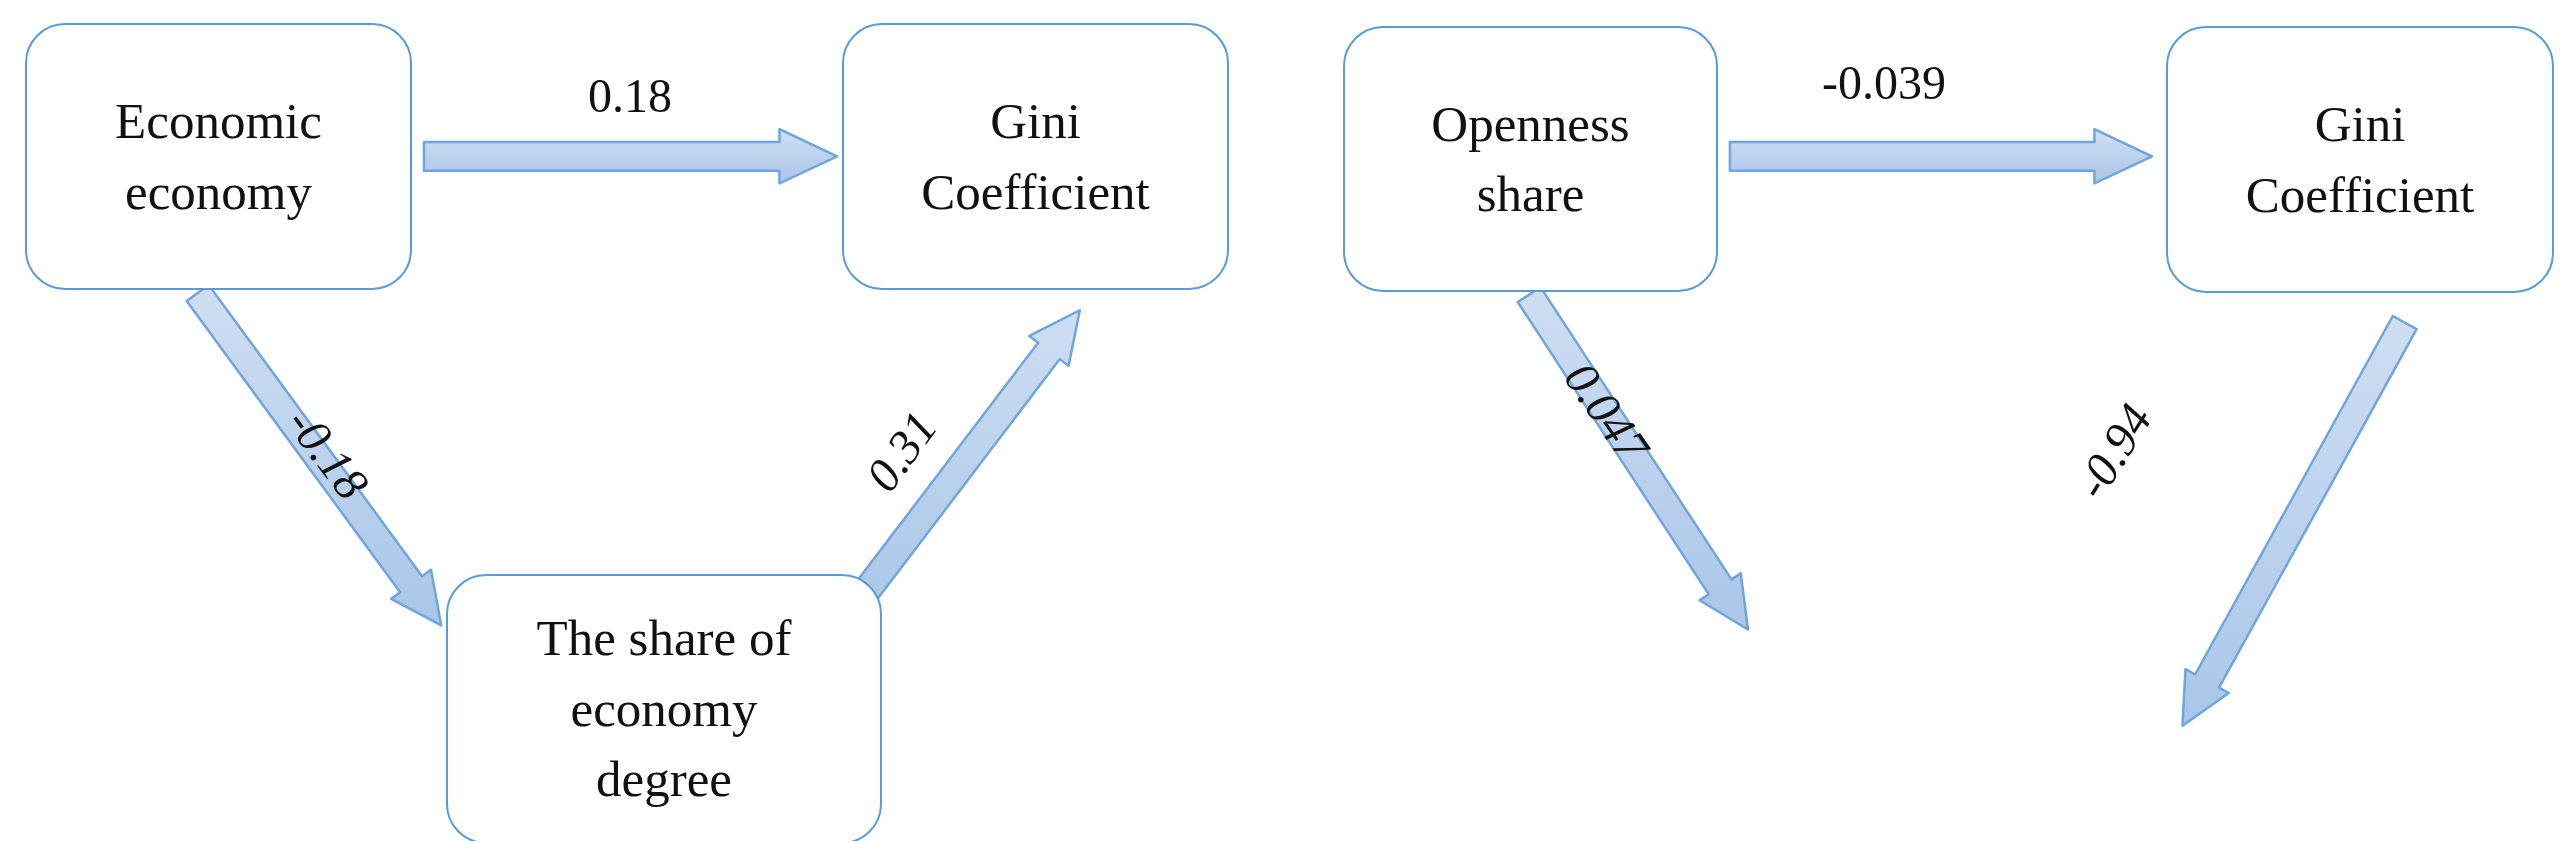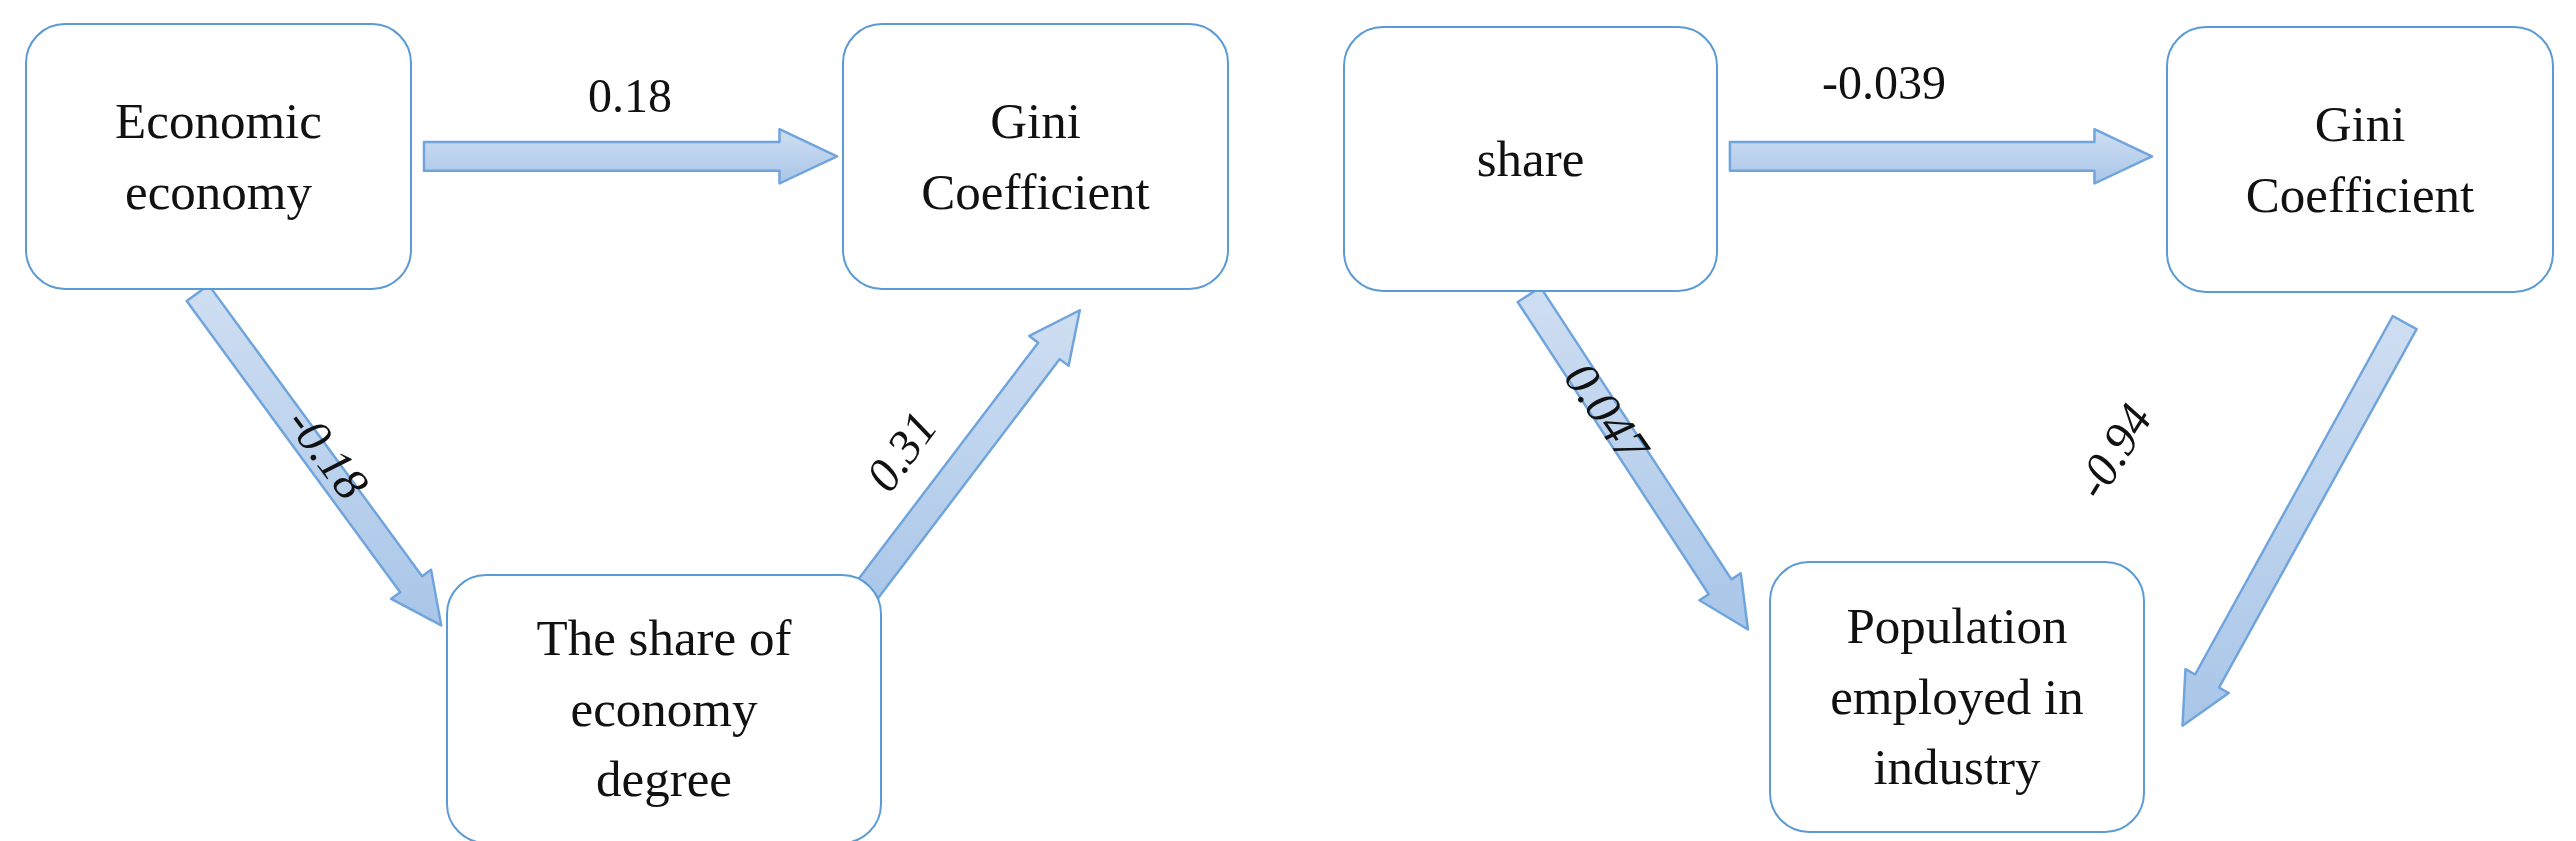--- a/index.html
+++ b/index.html
@@ -90,33 +90,29 @@
     <span class="line">Coefficient</span>
   </div>
 
   <div class="node" id="node-informal">
     <span class="line">The share of</span>
     <span class="line">economy</span>
     <span class="line">degree</span>
   </div>
 
   <div class="node" id="node-openness">
+    <span class="line">Openness</span>
     <span class="line">share</span>
   </div>
 
   <div class="node" id="node-gini-right">
     <span class="line">Gini</span>
     <span class="line">Coefficient</span>
   </div>
 
-  <div class="node" id="node-population">
-    <span class="line">Population</span>
-    <span class="line">employed in</span>
-    <span class="line">industry</span>
-  </div>
 
   <div class="edge-label" id="label-economic-gini">0.18</div>
   <div class="edge-label slanted" id="label-economic-informal">-0.18</div>
   <div class="edge-label slanted" id="label-informal-gini">0.31</div>
   <div class="edge-label" id="label-openness-gini">-0.039</div>
   <div class="edge-label slanted" id="label-openness-population">0.047</div>
   <div class="edge-label slanted" id="label-gini-population">-0.94</div>
 
 </div>
 

